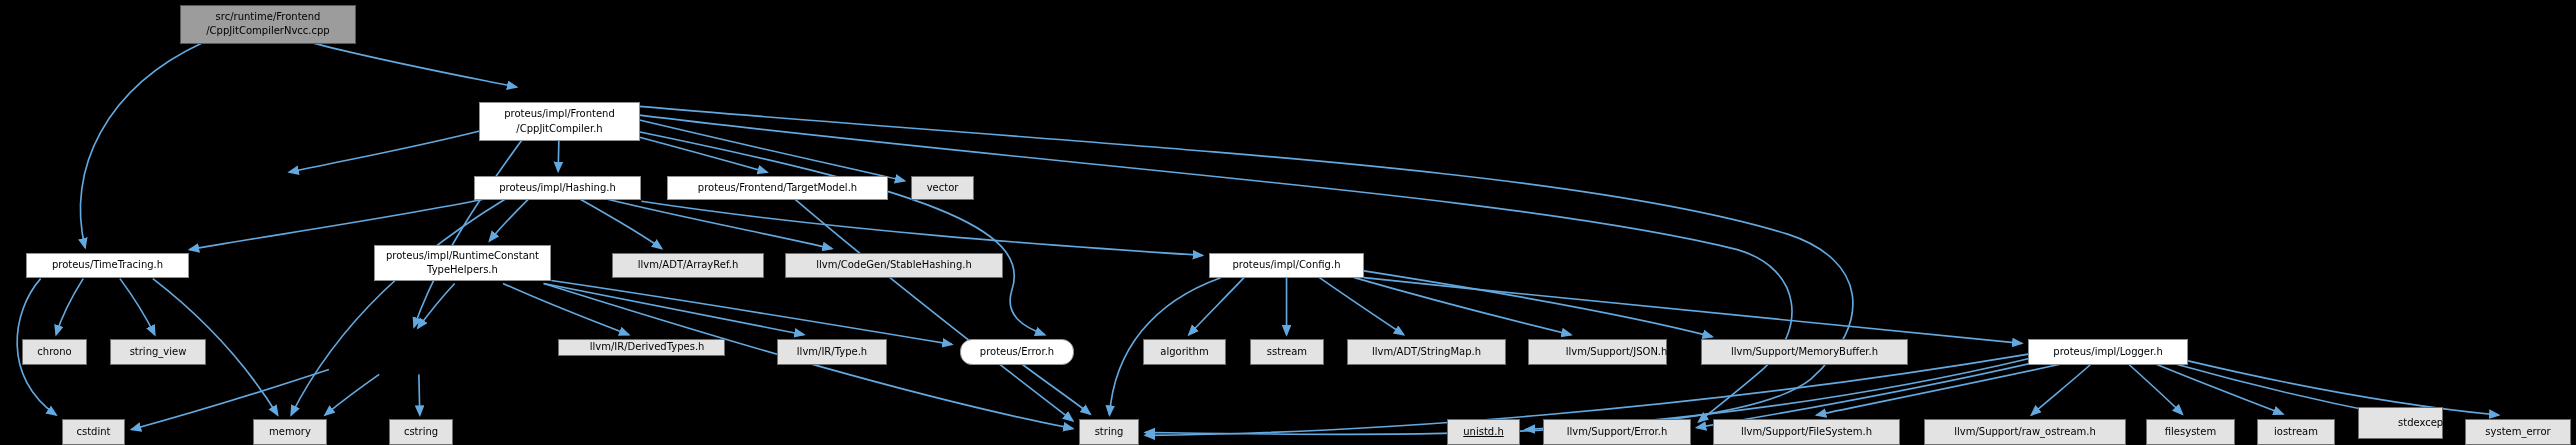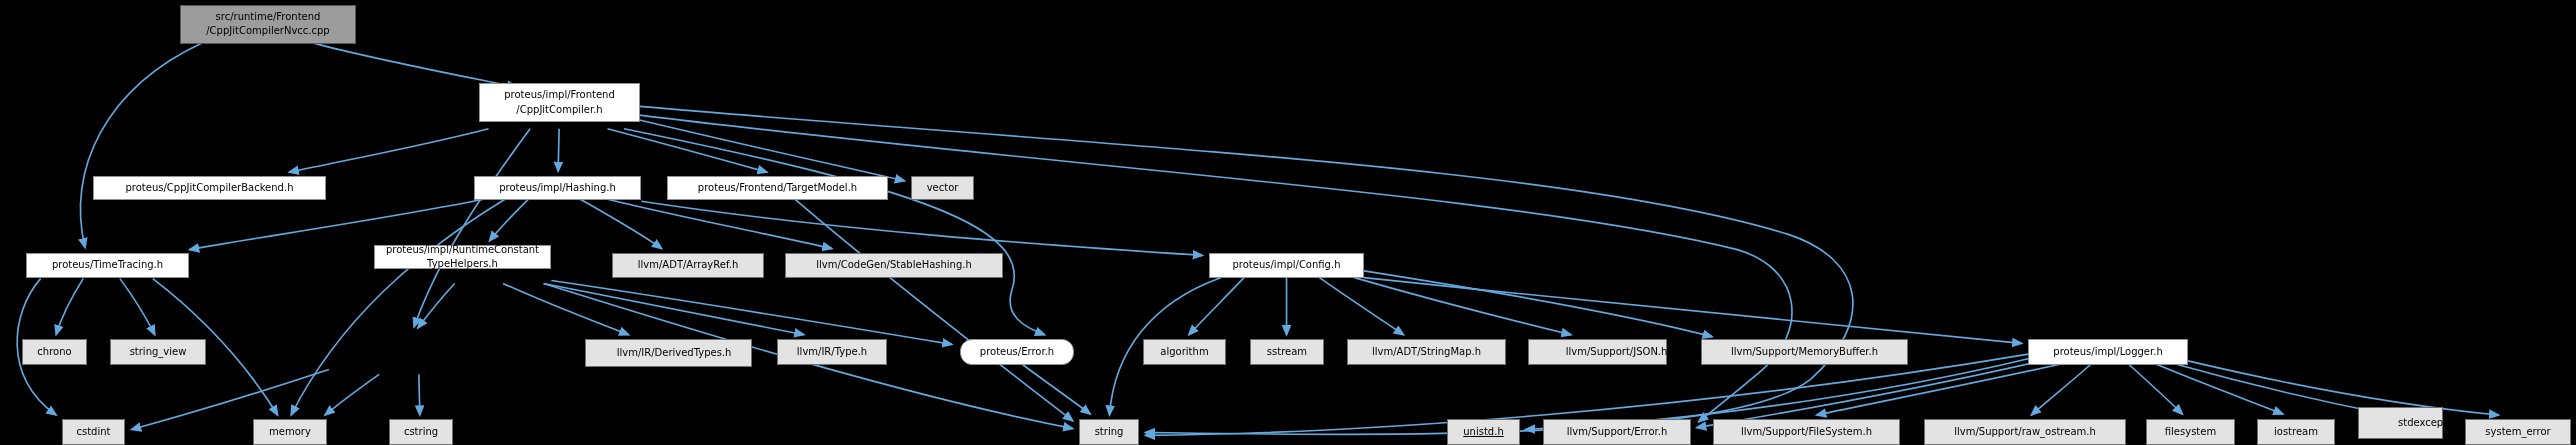--- a/index.html
+++ b/index.html
@@ -91,38 +91,37 @@
     <path class="edge" marker-end="url(#arrow)" d="M 2132,376 C 2045,395 1945,415 1878,429"></path>
     <path class="edge" marker-end="url(#arrow)" d="M 2162,376 C 2142,394 2118,413 2100,429"></path>
     <path class="edge" marker-end="url(#arrow)" d="M 2200,376 C 2220,394 2240,412 2256,428"></path>
     <path class="edge" marker-end="url(#arrow)" d="M 2228,376 C 2276,396 2322,413 2360,428"></path>
     <path class="edge" marker-end="url(#arrow)" d="M 2248,376 C 2330,399 2405,416 2466,428"></path>
     <path class="edge" marker-end="url(#arrow)" d="M 2262,373 C 2385,402 2490,420 2583,429"></path>
   </svg>
 
   <div class="node root" style="left:180px; top:4.8px;   width:176px; height:39px;">src/runtime/Frontend
 /CppJitCompilerNvcc.cpp</div>
-  <div class="node int" style="left:479px; top:83px;  width:161px; height:39px;">proteus/impl/Frontend
+  <div class="node int" style="left:479px; top:102px;  width:161px; height:39px;">proteus/impl/Frontend
 /CppJitCompiler.h</div>
 
-  <div class="node int" style="left:93px;  top:176px; width:233px; height:24px;">proteus/CppJitCompilerBackend.h</div>
   <div class="node int" style="left:474px; top:176px; width:167px; height:24px;">proteus/impl/Hashing.h</div>
   <div class="node int" style="left:667px; top:176px; width:221px; height:24px;">proteus/Frontend/TargetModel.h</div>
   <div class="node ext" style="left:911px; top:176px; width:63px;  height:24px;">vector</div>
 
   <div class="node int" style="left:26px;  top:253px; width:163px; height:25px;">proteus/TimeTracing.h</div>
-  <div class="node int" style="left:374px; top:245px; width:177px; height:24px;">proteus/impl/RuntimeConstant
+  <div class="node int" style="left:374px; top:245px; width:177px; height:36px;">proteus/impl/RuntimeConstant
 TypeHelpers.h</div>
   <div class="node ext" style="left:612px; top:253px; width:152px; height:25px;">llvm/ADT/ArrayRef.h</div>
   <div class="node ext" style="left:785px; top:253px; width:218px; height:25px;">llvm/CodeGen/StableHashing.h</div>
   <div class="node int" style="left:1209px;top:253px; width:155px; height:25px;">proteus/impl/Config.h</div>
 
   <div class="node ext" style="left:22px;  top:339px; width:65px;  height:26px;">chrono</div>
   <div class="node ext" style="left:110px; top:339px; width:96px;  height:26px;">string_view</div>
-  <div class="node ext" style="left:585px; top:339px; width:167px; height:28px;padding-left:15px;">llvm/IR/DerivedTypes.h</div>
+  <div class="node ext" style="left:558px; top:339px; width:167px; height:17px;padding-left:15px;">llvm/IR/DerivedTypes.h</div>
   <div class="node ext" style="left:777px; top:339px; width:110px; height:26px;">llvm/IR/Type.h</div>
   <div class="node int" style="left:960px; top:339px; width:114px; height:26px;border-radius:12px;">proteus/Error.h</div>
   <div class="node ext" style="left:1143px;top:339px; width:83px;  height:26px;">algorithm</div>
   <div class="node ext" style="left:1250px;top:339px; width:74px;  height:26px;">sstream</div>
   <div class="node ext" style="left:1347px;top:339px; width:159px; height:26px;">llvm/ADT/StringMap.h</div>
   <div class="node ext" style="left:1528px;top:339px; width:139px; height:26px;padding-left:42px;">llvm/Support/JSON.h</div>
   <div class="node ext" style="left:1701px;top:339px; width:207px; height:26px;">llvm/Support/MemoryBuffer.h</div>
   <div class="node int" style="left:2028px;top:339px; width:160px; height:26px;">proteus/impl/Logger.h</div>
 
   <div class="node ext" style="left:62px;  top:419px; width:63px;  height:26px;">cstdint</div>

